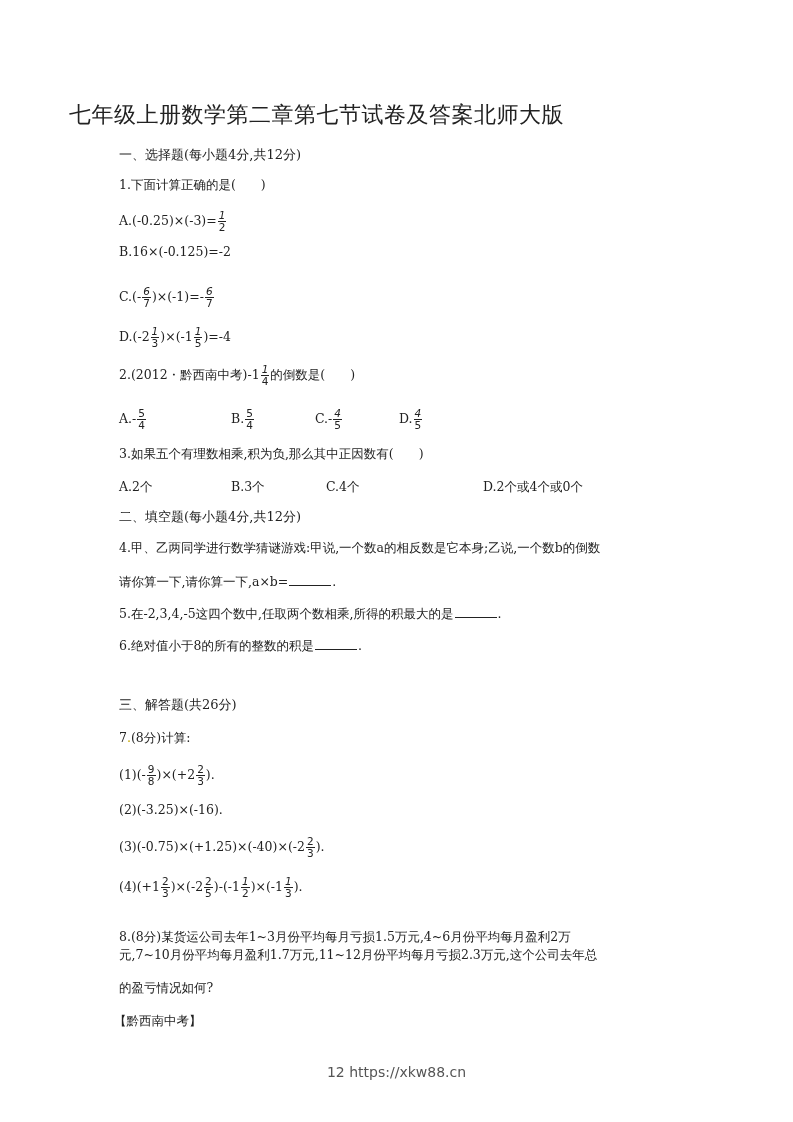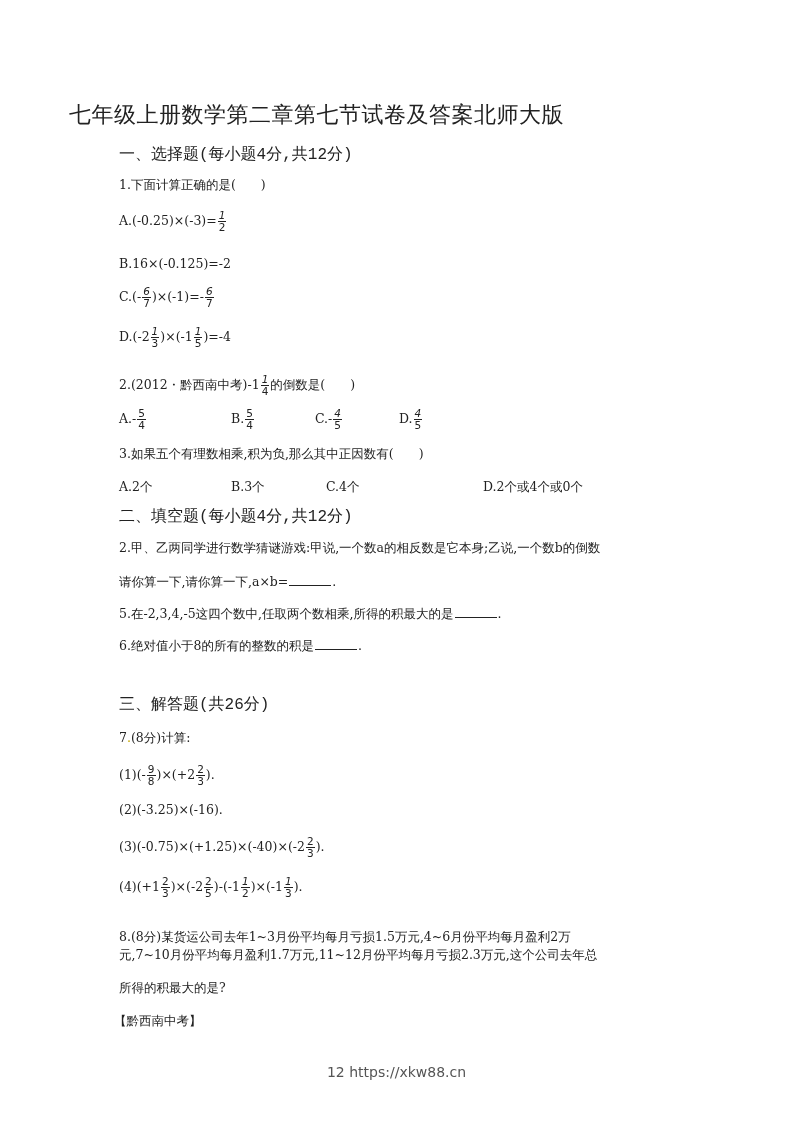--- a/index.html
+++ b/index.html
@@ -9,21 +9,21 @@
       color: #222;
     }
     .page-title {
       position: absolute; left: 0; width: 633px; top: 100px;
       text-align: center; font-size: 22px; color: #222; letter-spacing: 0.5px;
     }
     .line {
       position: absolute; left: 119px; font-size: 12.5px; line-height: 16px;
       white-space: nowrap; color: #222;
     }
-    .sec { font-size: 16px; font-family: Liberation Mono, monospace; }
+    .sec { font-size: 13px; }
     .frac {
       display: inline-block; vertical-align: middle; text-align: center;
       font-family: "DejaVu Sans", "Liberation Sans", sans-serif;
       font-size: 10.5px; line-height: 11px; margin: 0 1px;
     }
     .frac .num { display: block; border-bottom: 1px solid #222; padding: 0 1px; font-style: italic; }
     .frac .num.up { font-style: normal; }
     .frac .den { display: block; padding: 0 1px; }
     .blank {
       display: inline-block; width: 42px; border-bottom: 1px solid #222;
@@ -42,48 +42,48 @@
 <div class="page-title">七年级上册数学第二章第七节试卷及答案北师大版</div>
 
 <div class="line sec" style="top:147px">一、选择题(每小题4分,共12分)</div>
 
 <div class="line" style="top:177px">1.下面计算正确的是(　　)</div>
 
 <div class="line" style="top:210px">
   <span>A.(-0.25)×(-3)=</span><span class="frac"><span class="num">1</span><span class="den">2</span></span>
 </div>
 
-<div class="line" style="top:256px">B.16×(-0.125)=-2</div>
+<div class="line" style="top:244px">B.16×(-0.125)=-2</div>
 
 <div class="line" style="top:286px">
   <span>C.(-</span><span class="frac"><span class="num">6</span><span class="den">7</span></span><span>)×(-1)=-</span><span class="frac"><span class="num">6</span><span class="den">7</span></span>
 </div>
 
 <div class="line" style="top:326px">
   <span>D.(-2</span><span class="frac"><span class="num">1</span><span class="den">3</span></span><span>)×(-1</span><span class="frac"><span class="num">1</span><span class="den">5</span></span><span>)=-4</span>
 </div>
 
-<div class="line" style="top:374px">
+<div class="line" style="top:364px">
   <span>2.(2012・黔西南中考)-1</span><span class="frac"><span class="num">1</span><span class="den">4</span></span><span>的倒数是(　　)</span>
 </div>
 
 <div class="opt" style="left:119px;top:408px"><span>A.-</span><span class="frac"><span class="num up">5</span><span class="den">4</span></span></div>
 <div class="opt" style="left:231px;top:408px"><span>B.</span><span class="frac"><span class="num up">5</span><span class="den">4</span></span></div>
 <div class="opt" style="left:315px;top:408px"><span>C.-</span><span class="frac"><span class="num">4</span><span class="den">5</span></span></div>
 <div class="opt" style="left:399px;top:408px"><span>D.</span><span class="frac"><span class="num">4</span><span class="den">5</span></span></div>
 
 <div class="line" style="top:446px">3.如果五个有理数相乘,积为负,那么其中正因数有(　　)</div>
 <div class="opt" style="left:119px;top:479px">A.2个</div>
 <div class="opt" style="left:231px;top:479px">B.3个</div>
 <div class="opt" style="left:326px;top:479px">C.4个</div>
 <div class="opt" style="left:483px;top:479px">D.2个或4个或0个</div>
 
 <div class="line sec" style="top:509px">二、填空题(每小题4分,共12分)</div>
 
-<div class="line" style="top:540px">2.甲、乙两同学进行数学猜谜游戏:甲说,一个数a的相反数是它本身;乙说,一个数b的倒数</div>
+<div class="line" style="top:540px">4.甲、乙两同学进行数学猜谜游戏:甲说,一个数a的相反数是它本身;乙说,一个数b的倒数</div>
 <div class="line" style="top:573px">
   <span>请你算一下,请你算一下,a×b=</span><span class="blank"></span><span>.</span>
 </div>
 
 <div class="line" style="top:605px">
   <span>5.在-2,3,4,-5这四个数中,任取两个数相乘,所得的积最大的是</span><span class="blank"></span><span>.</span>
 </div>
 
 <div class="line" style="top:637px">
   <span>6.绝对值小于8的所有的整数的积是</span><span class="blank"></span><span>.</span>
@@ -104,17 +104,17 @@
 <div class="line" style="top:836px">
   <span>(3)(-0.75)×(+1.25)×(-40)×(-2</span><span class="frac"><span class="num up">2</span><span class="den">3</span></span><span>).</span>
 </div>
 
 <div class="line" style="top:876px">
   <span>(4)(+1</span><span class="frac"><span class="num up">2</span><span class="den">3</span></span><span>)×(-2</span><span class="frac"><span class="num up">2</span><span class="den">5</span></span><span>)-(-1</span><span class="frac"><span class="num">1</span><span class="den">2</span></span><span>)×(-1</span><span class="frac"><span class="num">1</span><span class="den">3</span></span><span>).</span>
 </div>
 
 <div class="line" style="top:929px">8.(8分)某货运公司去年1~3月份平均每月亏损1.5万元,4~6月份平均每月盈利2万</div>
 <div class="line" style="top:947px">元,7~10月份平均每月盈利1.7万元,11~12月份平均每月亏损2.3万元,这个公司去年总</div>
-<div class="line" style="top:980px">所得的积最大的是?</div>
+<div class="line" style="top:980px">的盈亏情况如何?</div>
 
 <div class="line" style="top:1013px; left:114px">【黔西南中考】</div>
 
 <div class="footer">12 https://xkw88.cn</div>
 
 </body></html>

